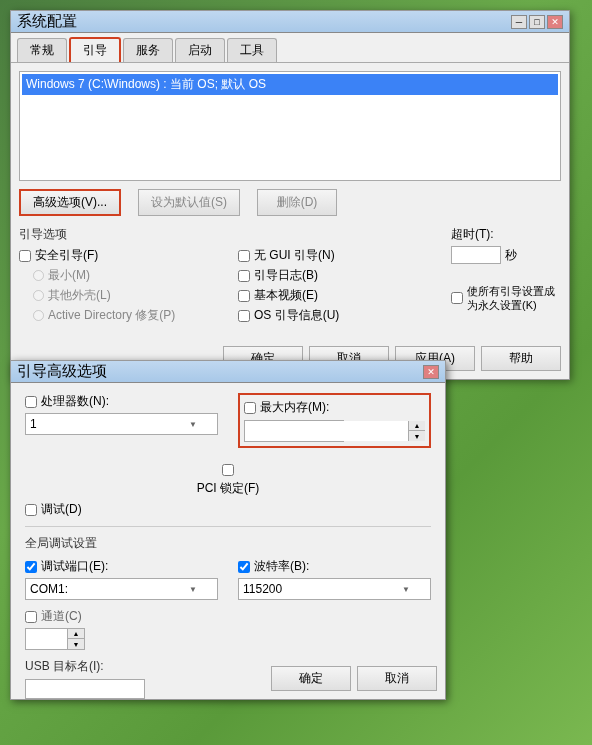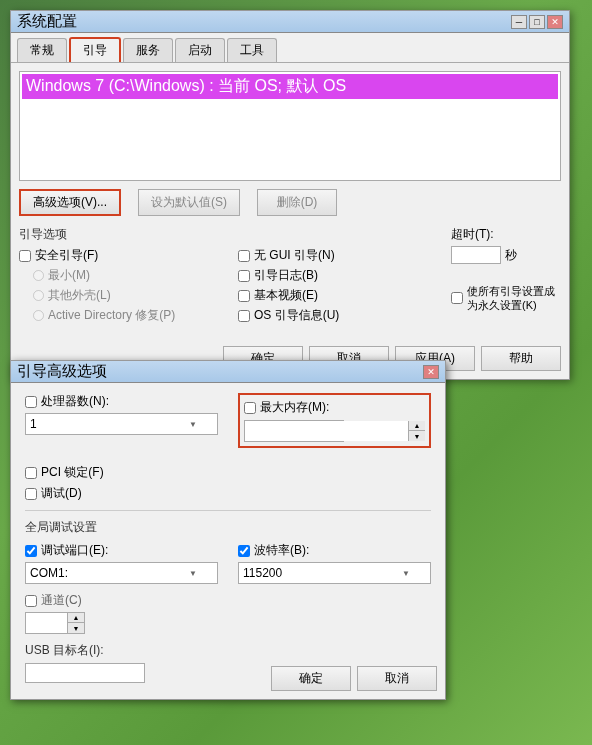--- a/index.html
+++ b/index.html
@@ -101,24 +101,24 @@
     
     .boot-list {
       border: 1px solid #aaa;
       background: white;
       height: 110px;
       margin-bottom: 8px;
       padding: 2px;
     }
 
     .boot-list-item {
-      background: #d946ef;
+      background: #3b82f6;
       color: white;
       padding: 2px 4px;
-      font-size: 16px;
+      font-size: 12px;
     }
 
     
     .btn-row {
       display: flex;
       gap: 17px;
       margin-bottom: 10px;
     }
 
     .btn {
@@ -485,21 +485,21 @@
             <input type="text" class="spinbox-input" style="">
             <div class="spinbox-btns">
               <button class="spin-btn">▲</button>
               <button class="spin-btn">▼</button>
             </div>
           </div>
         </div>
       </div>
     </div>
 
-    <div class="checkbox-row enabled" style="margin-bottom:4px;">
+    <div class="checkbox-row enabled" style="margin-bottom:4px;flex-direction:column;">
       <input type="checkbox" style="">
       <label>PCI 锁定(F)</label>
     </div>
     <div class="checkbox-row enabled" style="margin-bottom:8px;">
       <input type="checkbox" style="">
       <label>调试(D)</label>
     </div>
 
     <hr class="divider">
 

